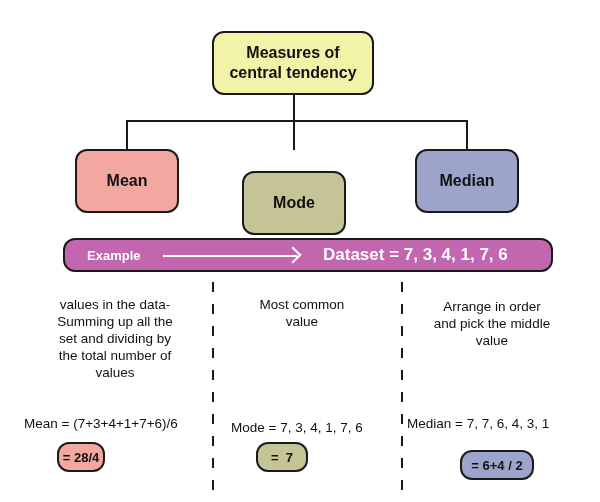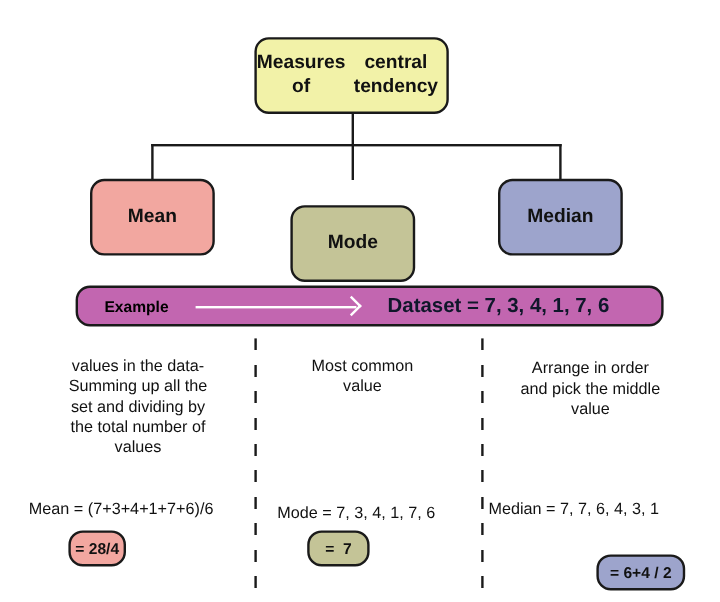--- a/index.html
+++ b/index.html
@@ -7,21 +7,21 @@
   .box{position:absolute;border:2px solid #1a1a1a;border-radius:12px;display:flex;align-items:center;justify-content:center;text-align:center;font-weight:bold;box-sizing:border-box;}
   .line{position:absolute;background:#1a1a1a;}
   .desc{position:absolute;text-align:center;font-size:13.5px;line-height:17px;color:#111;}
   .formula{position:absolute;font-weight:normal;font-size:13.5px;white-space:nowrap;}
   .pill{position:absolute;border:2px solid #1a1a1a;border-radius:12px;font-weight:bold;font-size:13px;display:flex;align-items:center;justify-content:center;box-sizing:border-box;}
   .dash{position:absolute;width:2px;background:repeating-linear-gradient(to bottom,#1a1a1a 0 10px,transparent 10px 22px);}
 </style>
 </head>
 <body>
 
-<div class="box" style="left:212px;top:31px;width:162px;height:64px;background:#f2f2a8;flex-direction:row;font-size:16px;line-height:20px;">
+<div class="box" style="left:212px;top:31px;width:162px;height:64px;background:#f2f2a8;flex-direction:column;font-size:16px;line-height:20px;">
   <span>Measures of</span>
   <span>central tendency</span>
 </div>
 
 <div class="line" style="left:293px;top:95px;width:2px;height:26px;"></div>
 <div class="line" style="left:126px;top:120px;width:342px;height:2px;"></div>
 <div class="line" style="left:126px;top:120px;width:2px;height:30px;"></div>
 <div class="line" style="left:293px;top:120px;width:2px;height:30px;"></div>
 <div class="line" style="left:466px;top:120px;width:2px;height:30px;"></div>
 
@@ -29,24 +29,24 @@
   <span>Mean</span>
 </div>
 <div class="box" style="left:242px;top:149px;width:104px;height:64px;background:#c4c497;font-size:16px;margin-top:22px;">
   <span>Mode</span>
 </div>
 <div class="box" style="left:415px;top:149px;width:104px;height:64px;background:#9da4cc;font-size:16px;">
   <span>Median</span>
 </div>
 
 <div class="box" style="left:63px;top:238px;width:490px;height:34px;background:#c266b0;border-radius:12px;justify-content:flex-start;">
-  <span style="position:absolute;left:22px;font-size:13px;color:#000000;">Example</span>
+  <span style="position:absolute;left:22px;font-size:13px;color:#ffffff;">Example</span>
   <span style="position:absolute;left:98px;top:15px;width:134px;height:2px;background:#fff;"></span>
   <span style="position:absolute;left:222px;top:9px;width:10px;height:10px;border-top:2px solid #fff;border-right:2px solid #fff;transform:rotate(45deg);"></span>
-  <span style="position:absolute;left:258px;font-size:17px;color:#0f172a;">Dataset = 7, 3, 4, 1, 7, 6</span>
+  <span style="position:absolute;left:258px;font-size:17px;color:#ffffff;">Dataset = 7, 3, 4, 1, 7, 6</span>
 </div>
 
 <div class="dash" style="left:212px;top:282px;height:212px;"></div>
 <div class="dash" style="left:401px;top:282px;height:212px;"></div>
 
 <div class="desc" style="left:40px;top:296px;width:150px;">
   <div>values in the data-</div>
   <div>Summing up all the</div>
   <div>set and dividing by</div>
   <div>the total number of</div>
@@ -65,15 +65,15 @@
 <div class="formula" style="left:24px;top:416px;">Mean = (7+3+4+1+7+6)/6</div>
 <div class="formula" style="left:231px;top:420px;">Mode = 7, 3, 4, 1, 7, 6</div>
 <div class="formula" style="left:407px;top:416px;">Median = 7, 7, 6, 4, 3, 1</div>
 
 <div class="pill" style="left:57px;top:442px;width:48px;height:30px;background:#f2a7a0;">
   <span>= 28/4</span>
 </div>
 <div class="pill" style="left:256px;top:442px;width:52px;height:30px;background:#c4c497;">
   <span style="white-space:pre;">=  7</span>
 </div>
-<div class="pill" style="left:460px;top:462px;width:74px;height:30px;background:#9da4cc;margin-left:37px;">
+<div class="pill" style="left:460px;top:450px;width:74px;height:30px;background:#9da4cc;">
   <span>= 6+4 / 2</span>
 </div>
 
 </body></html>

